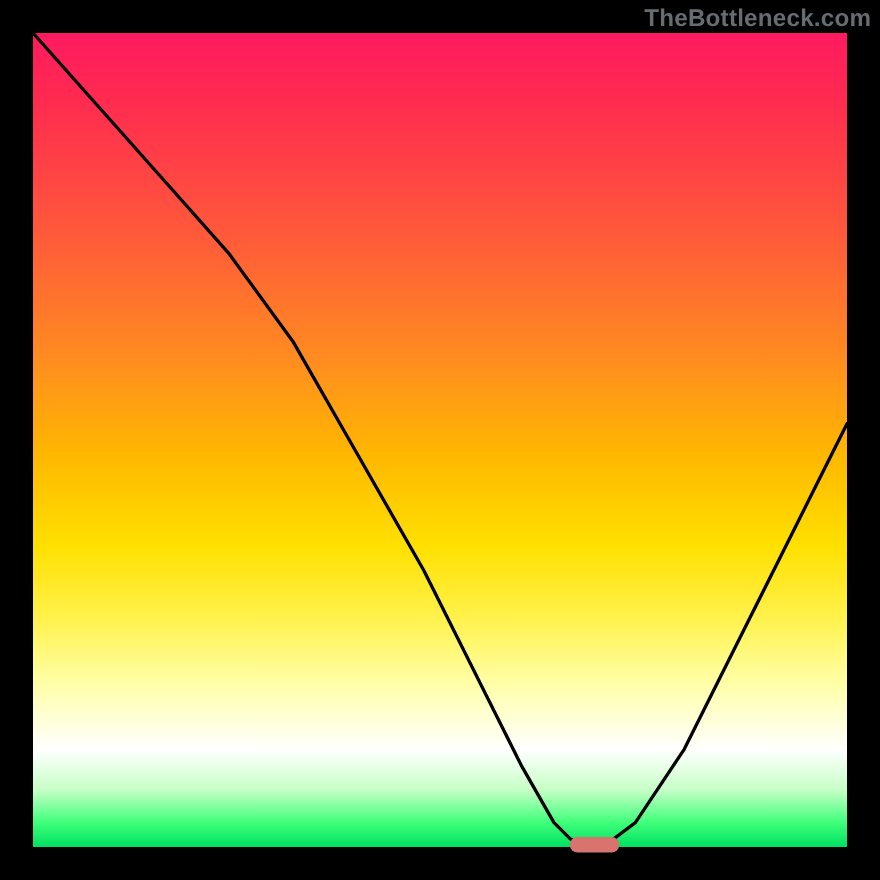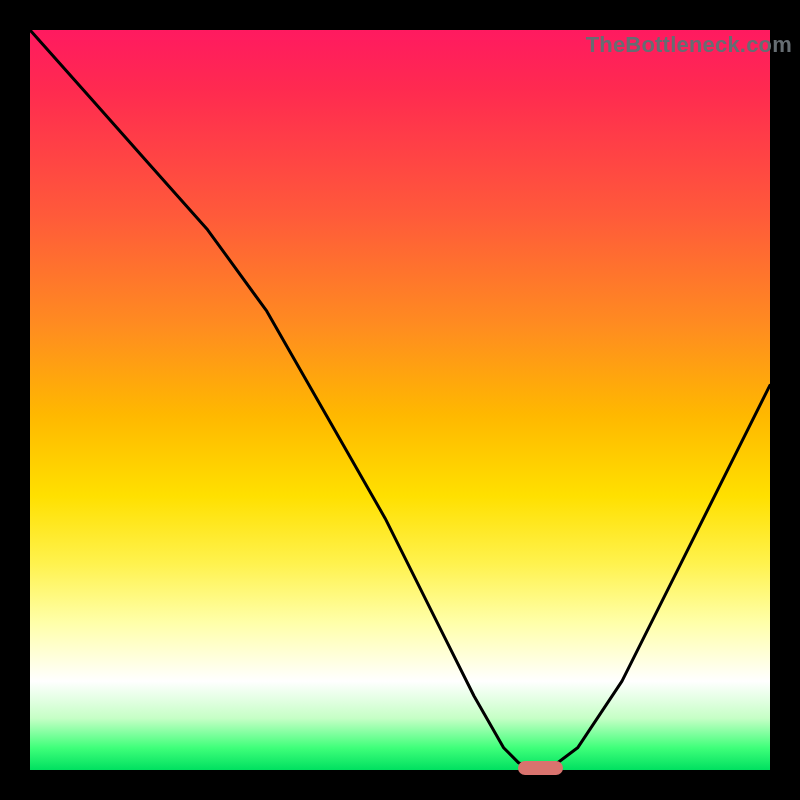--- a/index.html
+++ b/index.html
@@ -45,21 +45,20 @@
   .watermark {
     position: absolute;
     top: 4px;
     right: 8px;
     font-family: Arial, Helvetica, sans-serif;
     font-size: 22px;
     font-weight: bold;
     color: #666d72;
     letter-spacing: 0.2px;
     user-select: none;
-    margin-top: 28px;
   }
   svg.curve {
     position: absolute;
     left: 0;
     top: 0;
     width: 800px;
     height: 800px;
     pointer-events: none;
   }
   .marker {

